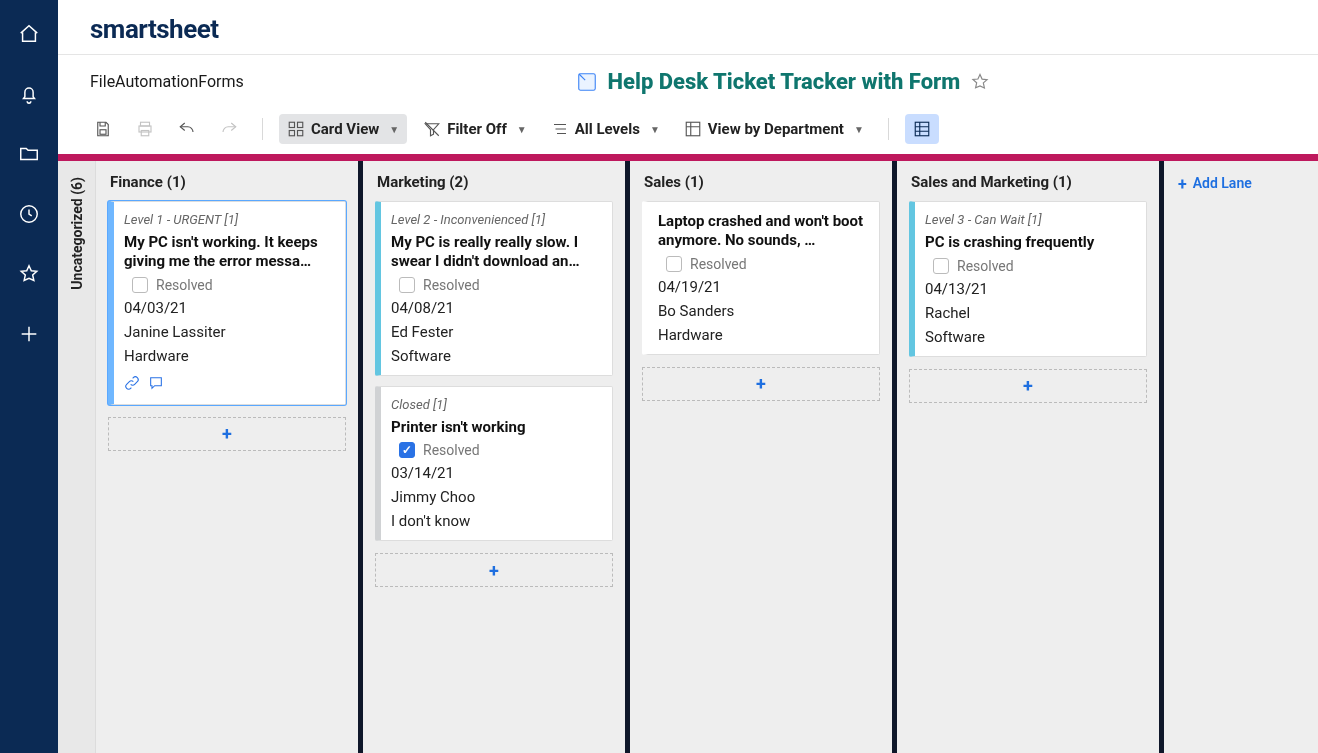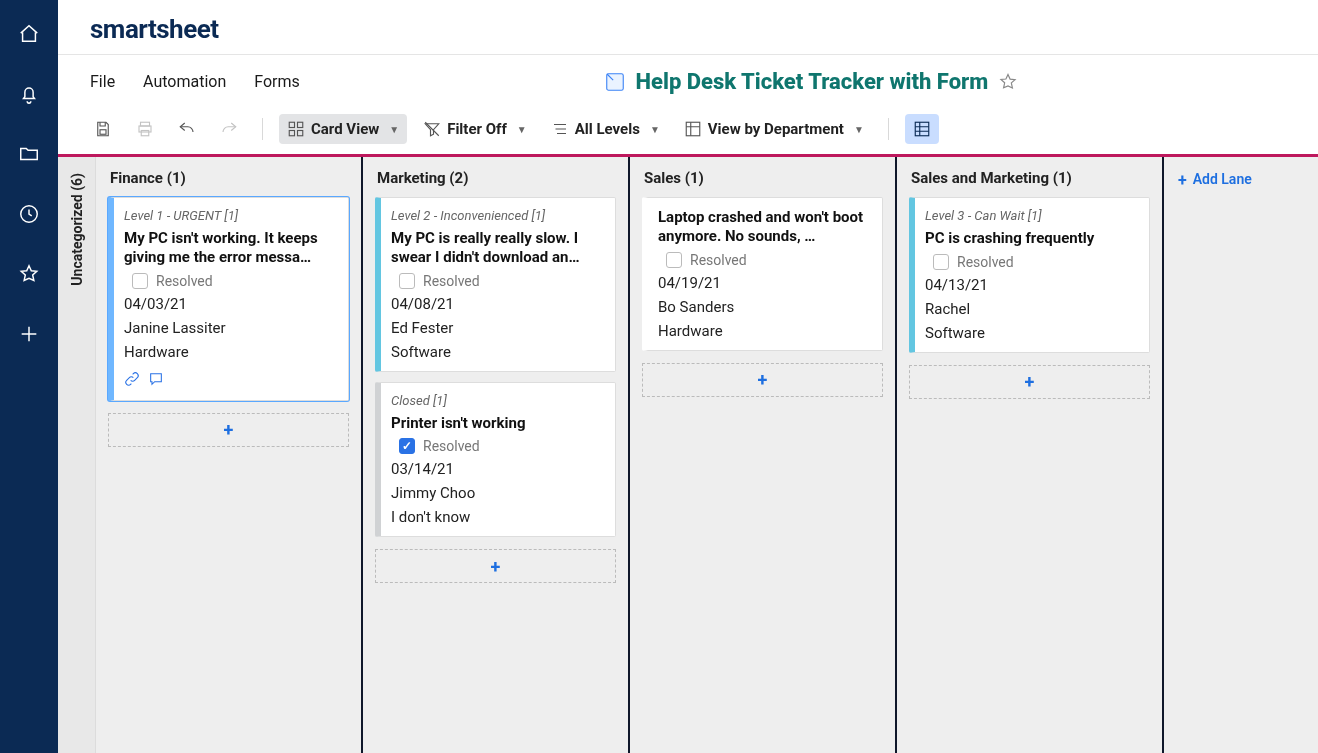--- a/index.html
+++ b/index.html
@@ -32,37 +32,37 @@
     letter-spacing: -0.5px;
   }
 
   
   .title-row {
     display: flex;
     align-items: center;
     padding: 14px 24px 14px 32px;
     gap: 28px;
   }
-  .menu-items { display: flex; gap: 28px; }
+  .menu-items { display: flex; }
   .menu-items span { cursor: pointer; font-size: 16px; color:#1a1a1a; }
   .title-center { flex:1; display:flex; align-items:center; justify-content:center; gap:10px; }
   .title-center h1 { font-size: 22px; font-weight: 800; color:#0f766e; }
   .doc-icon { width:22px; height:22px; }
   .doc-icon svg rect { fill:#eaf3ff; stroke:#3b82f6; stroke-width:1.2; }
   .doc-icon svg path { stroke:#3b82f6; stroke-width:1.2; }
   .star-icon { width:20px; height:20px; }
   .star-icon svg { stroke:#888; fill:none; stroke-width:1.4; }
 
   
   .toolbar {
     display:flex;
     align-items:center;
     padding: 6px 24px 10px 28px;
     gap: 8px;
-    border-bottom: 3px solid #be185d;
+    border-bottom: 7px solid #be185d;
   }
   .tb-btn { display:flex; align-items:center; gap:6px; padding:6px 8px; border-radius:4px; cursor:pointer; }
   .tb-btn svg { stroke:#555; fill:none; stroke-width:1.5; }
   .tb-sep { width:1px; height:22px; background:#d9d9d9; margin:0 8px; }
   .tb-label { font-size: 15px; font-weight: 700; color:#222; }
   .tb-caret { font-size:10px; color:#666; margin-left:4px; }
   .tb-btn.active { background:#e3e4e6; }
   .tb-btn.primary { background:#c9ddff; }
   .tb-btn.primary svg { stroke:#0b2a54; }
 
@@ -82,21 +82,21 @@
   .lane-collapsed .vert {
     writing-mode: vertical-rl;
     transform: rotate(180deg);
     font-weight:700;
     font-size:14px;
     color:#222;
   }
 
   
   .lanes { flex:1; display:flex; overflow-x:auto; }
-  .lane { width: 267px; flex:0 0 267px; border-right:2px solid #0f172a; background:#eeeeee; display:flex; flex-direction:column; }
+  .lane { width: 267px; flex:0 0 267px; border-right:5px solid #0f172a; background:#eeeeee; display:flex; flex-direction:column; }
   .lane-header { padding: 12px 14px 10px 14px; font-weight:700; font-size:15px; color:#222; }
   .cards { padding: 0 12px; display:flex; flex-direction:column; gap:10px;justify-content:center; }
 
   .card {
     background:#fff;
     border:1px solid #ddd;
     border-left: 6px solid #ccc;
     border-radius:2px;
     padding:10px 12px 10px 10px;
     display:flex;

